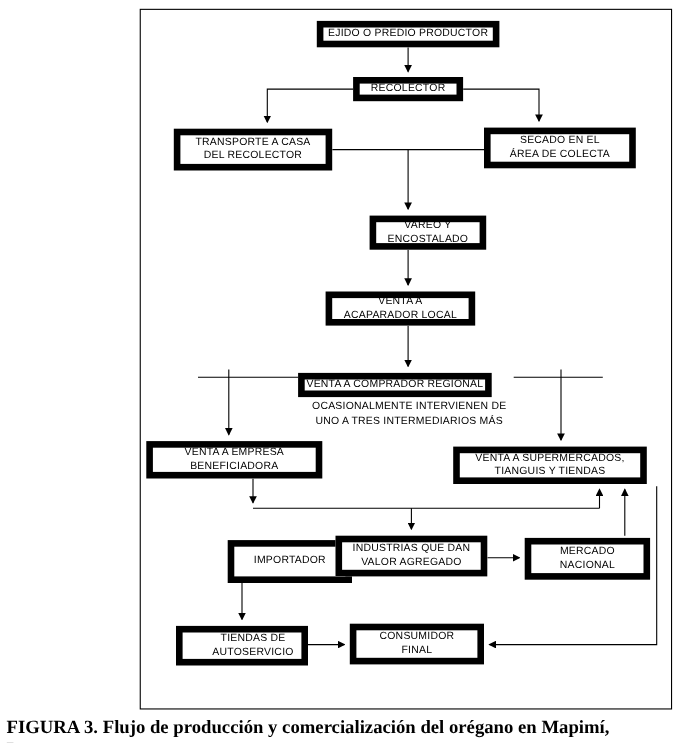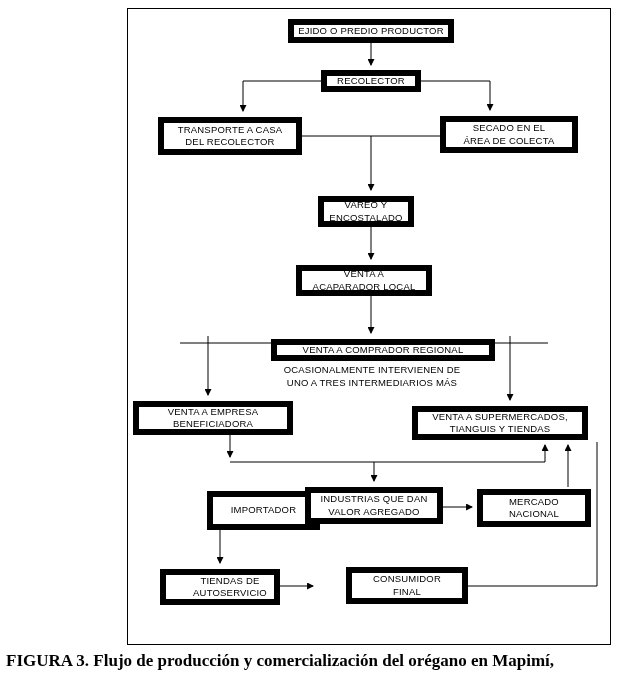--- a/index.html
+++ b/index.html
@@ -128,27 +128,27 @@
 <div class="node" style="left:288px; top:19px; width:166px; height:24px;">EJIDO O PREDIO PRODUCTOR</div>
 
 <div class="node" style="left:321px; top:70px; width:100px; height:22px;">RECOLECTOR</div>
 
 <div class="node" style="left:158px; top:117px; width:144px; height:38px;">TRANSPORTE A CASA
 DEL RECOLECTOR</div>
 
 <div class="node" style="left:440px; top:116px; width:138px; height:37px;">SECADO EN EL
 ÁREA DE COLECTA</div>
 
-<div class="node" style="left:318px; top:196px; width:96px; height:31px;">VAREO Y
+<div class="node" style="left:336px; top:196px; width:106px; height:31px;">VAREO Y
 ENCOSTALADO</div>
 
 <div class="node" style="left:296px; top:265px; width:136px; height:31px;">VENTA A
 ACAPARADOR LOCAL</div>
 
-<div class="node" style="left:271px; top:339px; width:224px; height:22px;">VENTA A COMPRADOR REGIONAL</div>
+<div class="node" style="left:271px; top:339px; width:176px; height:22px;">VENTA A COMPRADOR REGIONAL</div>
 
 <div class="annotation">OCASIONALMENTE INTERVIENEN DE
 UNO A TRES INTERMEDIARIOS MÁS</div>
 
 <div class="node" style="left:133px; top:401px; width:160px; height:34px;">VENTA A EMPRESA
 BENEFICIADORA</div>
 
 <div class="node" style="left:412px; top:406px; width:176px; height:34px;">VENTA A SUPERMERCADOS,
 TIANGUIS Y TIENDAS</div>
 
@@ -156,16 +156,16 @@
 
 <div class="node" style="left:305px; top:487px; width:138px; height:37px;">INDUSTRIAS QUE DAN
 VALOR AGREGADO</div>
 
 <div class="node" style="left:477px; top:489px; width:114px; height:38px;">MERCADO
 NACIONAL</div>
 
 <div class="node" style="left:160px; top:569px; width:120px; height:36px;padding-left:20px;">TIENDAS DE
 AUTOSERVICIO</div>
 
-<div class="node" style="left:318px; top:567px; width:122px; height:37px;margin-left:28px;">CONSUMIDOR
+<div class="node" style="left:318px; top:567px; width:122px; height:37px;">CONSUMIDOR
 FINAL</div>
 
 <div class="caption">FIGURA 3. Flujo de producción y comercialización del orégano en Mapimí, Durango.</div>
 
 </body></html>

